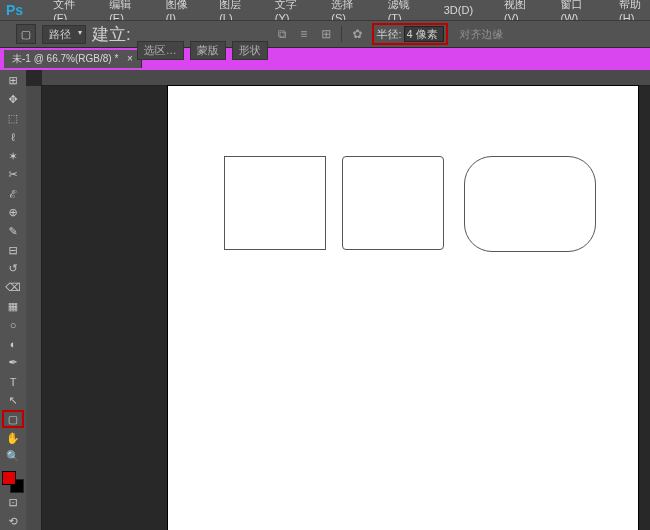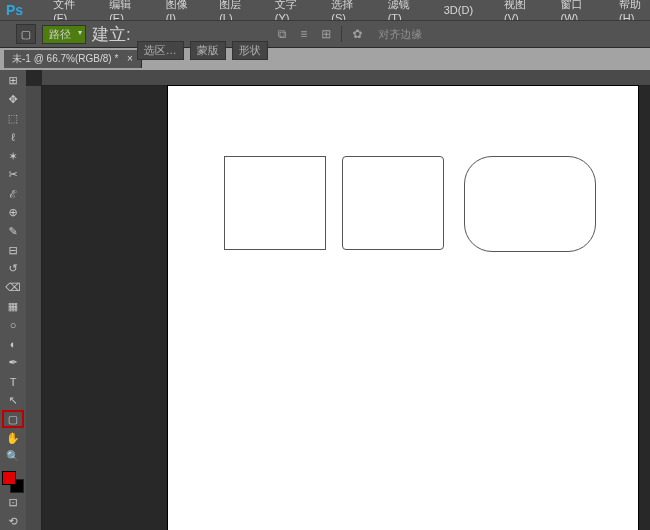--- a/index.html
+++ b/index.html
@@ -46,21 +46,21 @@
   }
   .opt-icon {
     width: 20px; height: 20px;
     background: #454545;
     border: 1px solid #333;
     display: flex;
     align-items: center;
     justify-content: center;
   }
   .opt-select {
-    background: #4d7c0f;
+    background: #404040;
     border: 1px solid #333;
     color: #d0d0d0;
     padding: 1px 14px 1px 6px;
     font-size: 11px;
     position: relative;
   }
   .opt-select::after {
     content: "▾";
     position: absolute;
     right: 3px;
@@ -105,21 +105,21 @@
   }
   .align-label {
     font-size: 11px;
     color: #909090;
     margin-left: 6px;
   }
 
   
   .doc-tab {
     height: 22px;
-    background: #a3a3a3;
+    background: #d946ef;
     display: flex;
     align-items: center;
     padding-left: 4px;
   }
   .tab {
     background: #535353;
     padding: 2px 8px;
     font-size: 10px;
     color: #d8d8d8;
     border-right: 1px solid #2a2a2a;
@@ -239,20 +239,24 @@
   <div class="opt-select">路径</div>
   <span style="font-size:17px">建立:</span>
   <div class="opt-btn">选区…</div>
   <div class="opt-btn">蒙版</div>
   <div class="opt-btn">形状</div>
   <span class="gear-icon">⧉</span>
   <span class="gear-icon">≡</span>
   <span class="gear-icon">⊞</span>
   <div class="opt-divider"></div>
   <span class="gear-icon">✿</span>
+  <div class="radius-group">
+    <span class="radius-label">半径:</span>
+    <input class="radius-input" value="4 像素" style="">
+  </div>
   <span class="align-label">对齐边缘</span>
 </div>
 
 <div class="doc-tab">
   <div class="tab">
     <span>未-1 @ 66.7%(RGB/8) *</span>
     <span class="tab-close">×</span>
   </div>
 </div>
 

